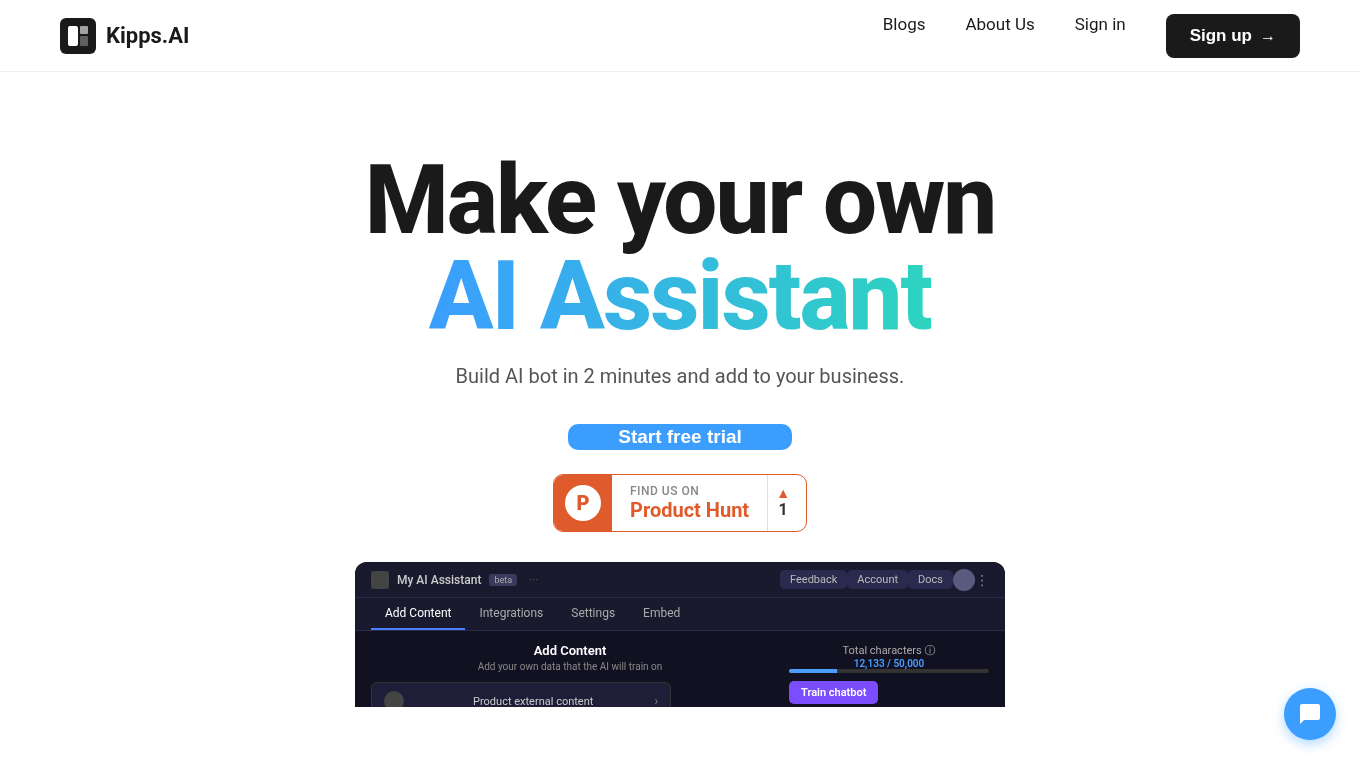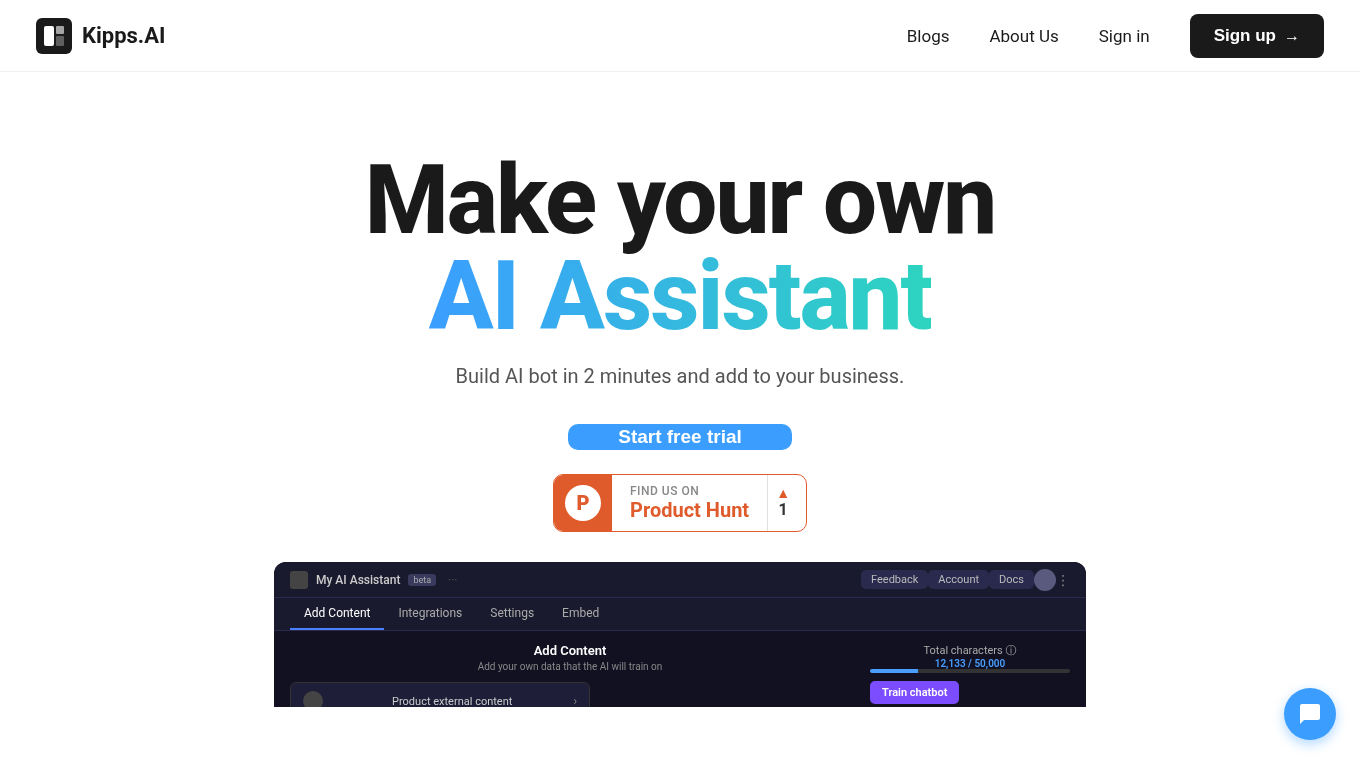--- a/index.html
+++ b/index.html
@@ -15,21 +15,21 @@
       min-height: 764px;
       width: 1360px;
       overflow-x: hidden;
     }
 
     
     nav {
       display: flex;
       align-items: center;
       justify-content: space-between;
-      padding: 0 36px;
+      padding: 0 60px;
       height: 72px;
       border-bottom: 1px solid #f0f0f0;
     }
 
     .logo-area {
       display: flex;
       align-items: center;
       gap: 10px;
       cursor: pointer;
     }
@@ -40,21 +40,21 @@
     }
 
     .logo-text {
       font-size: 22px;
       font-weight: 700;
       color: #1a1a1a;
     }
 
     .nav-links {
       display: flex;
-      align-items: center;
+      align-items: flex-start;
       gap: 40px;
     }
 
     .nav-link {
       font-size: 17px;
       color: #1a1a1a;
       text-decoration: none;
       cursor: pointer;
     }
 
@@ -211,21 +211,21 @@
 
     
     .screenshot-container {
       display: flex;
       justify-content: center;
       margin-top: 30px;
       position: relative;
     }
 
     .screenshot-wrapper {
-      width: 812px;
+      width: 650px;
       height: 145px;
       background: #1a1a2e;
       border-radius: 12px 12px 0 0;
       overflow: hidden;
       position: relative;
     }
 
     
     .app-topbar {
       display: flex;

